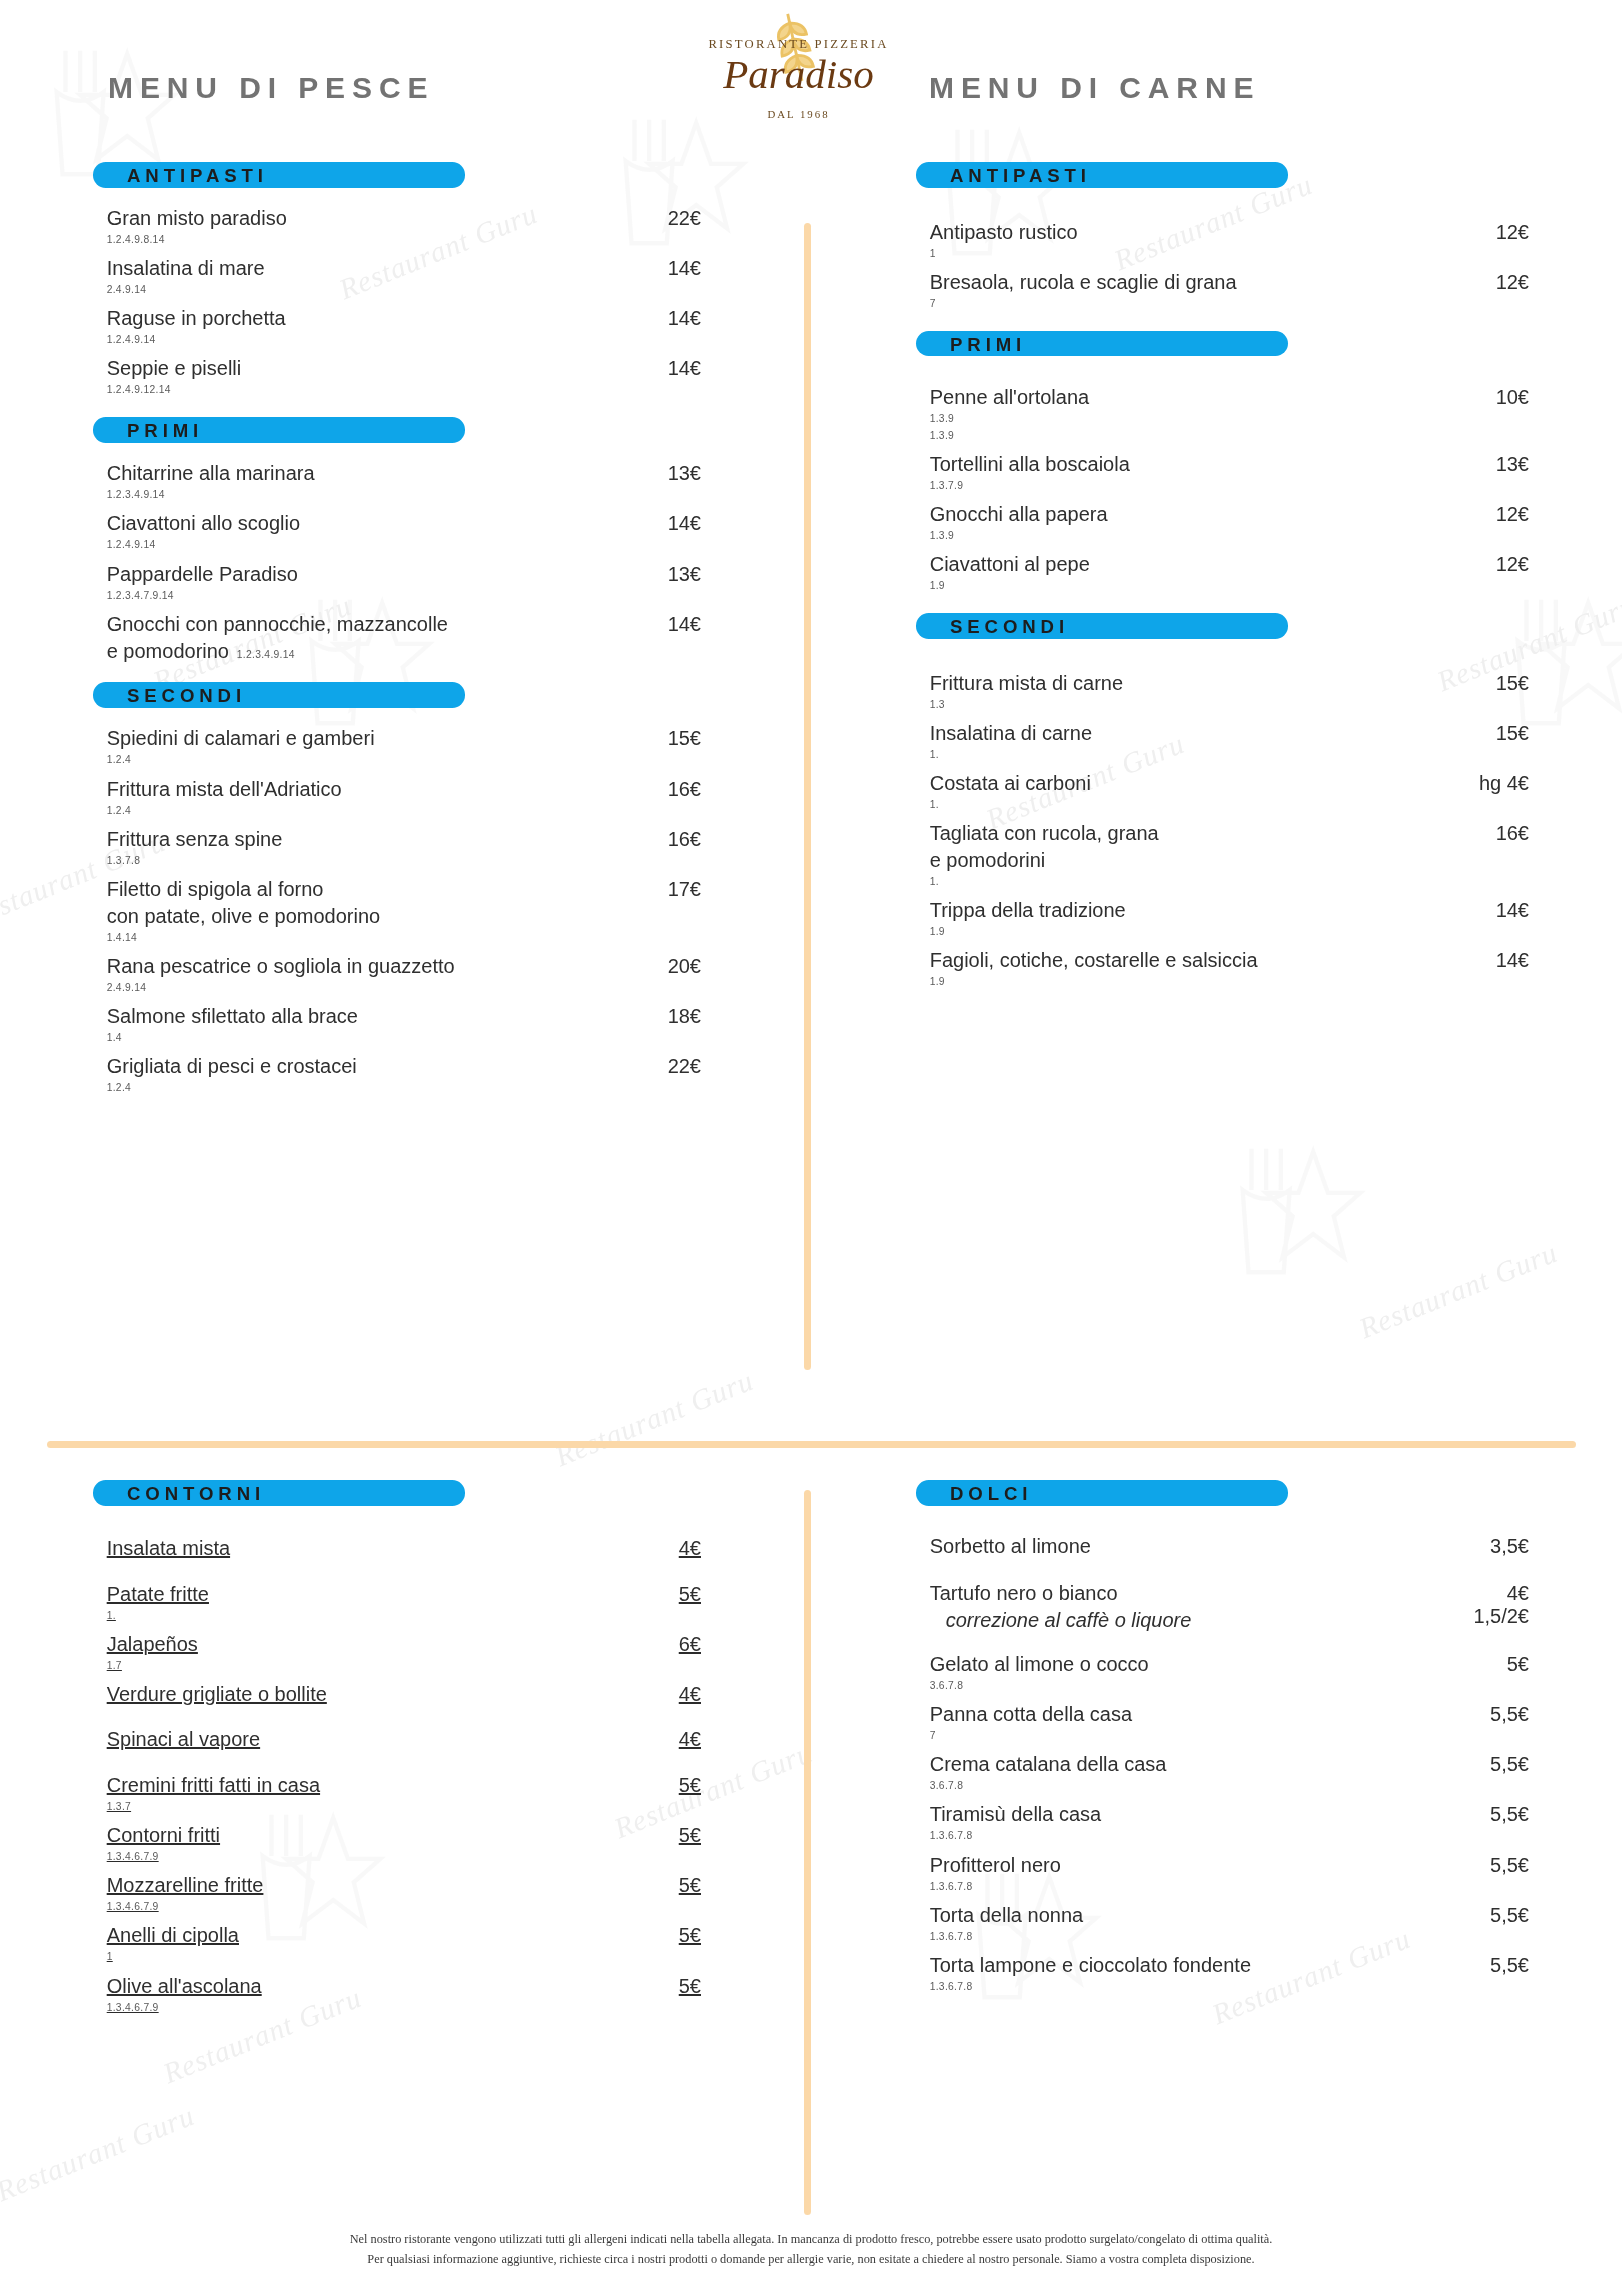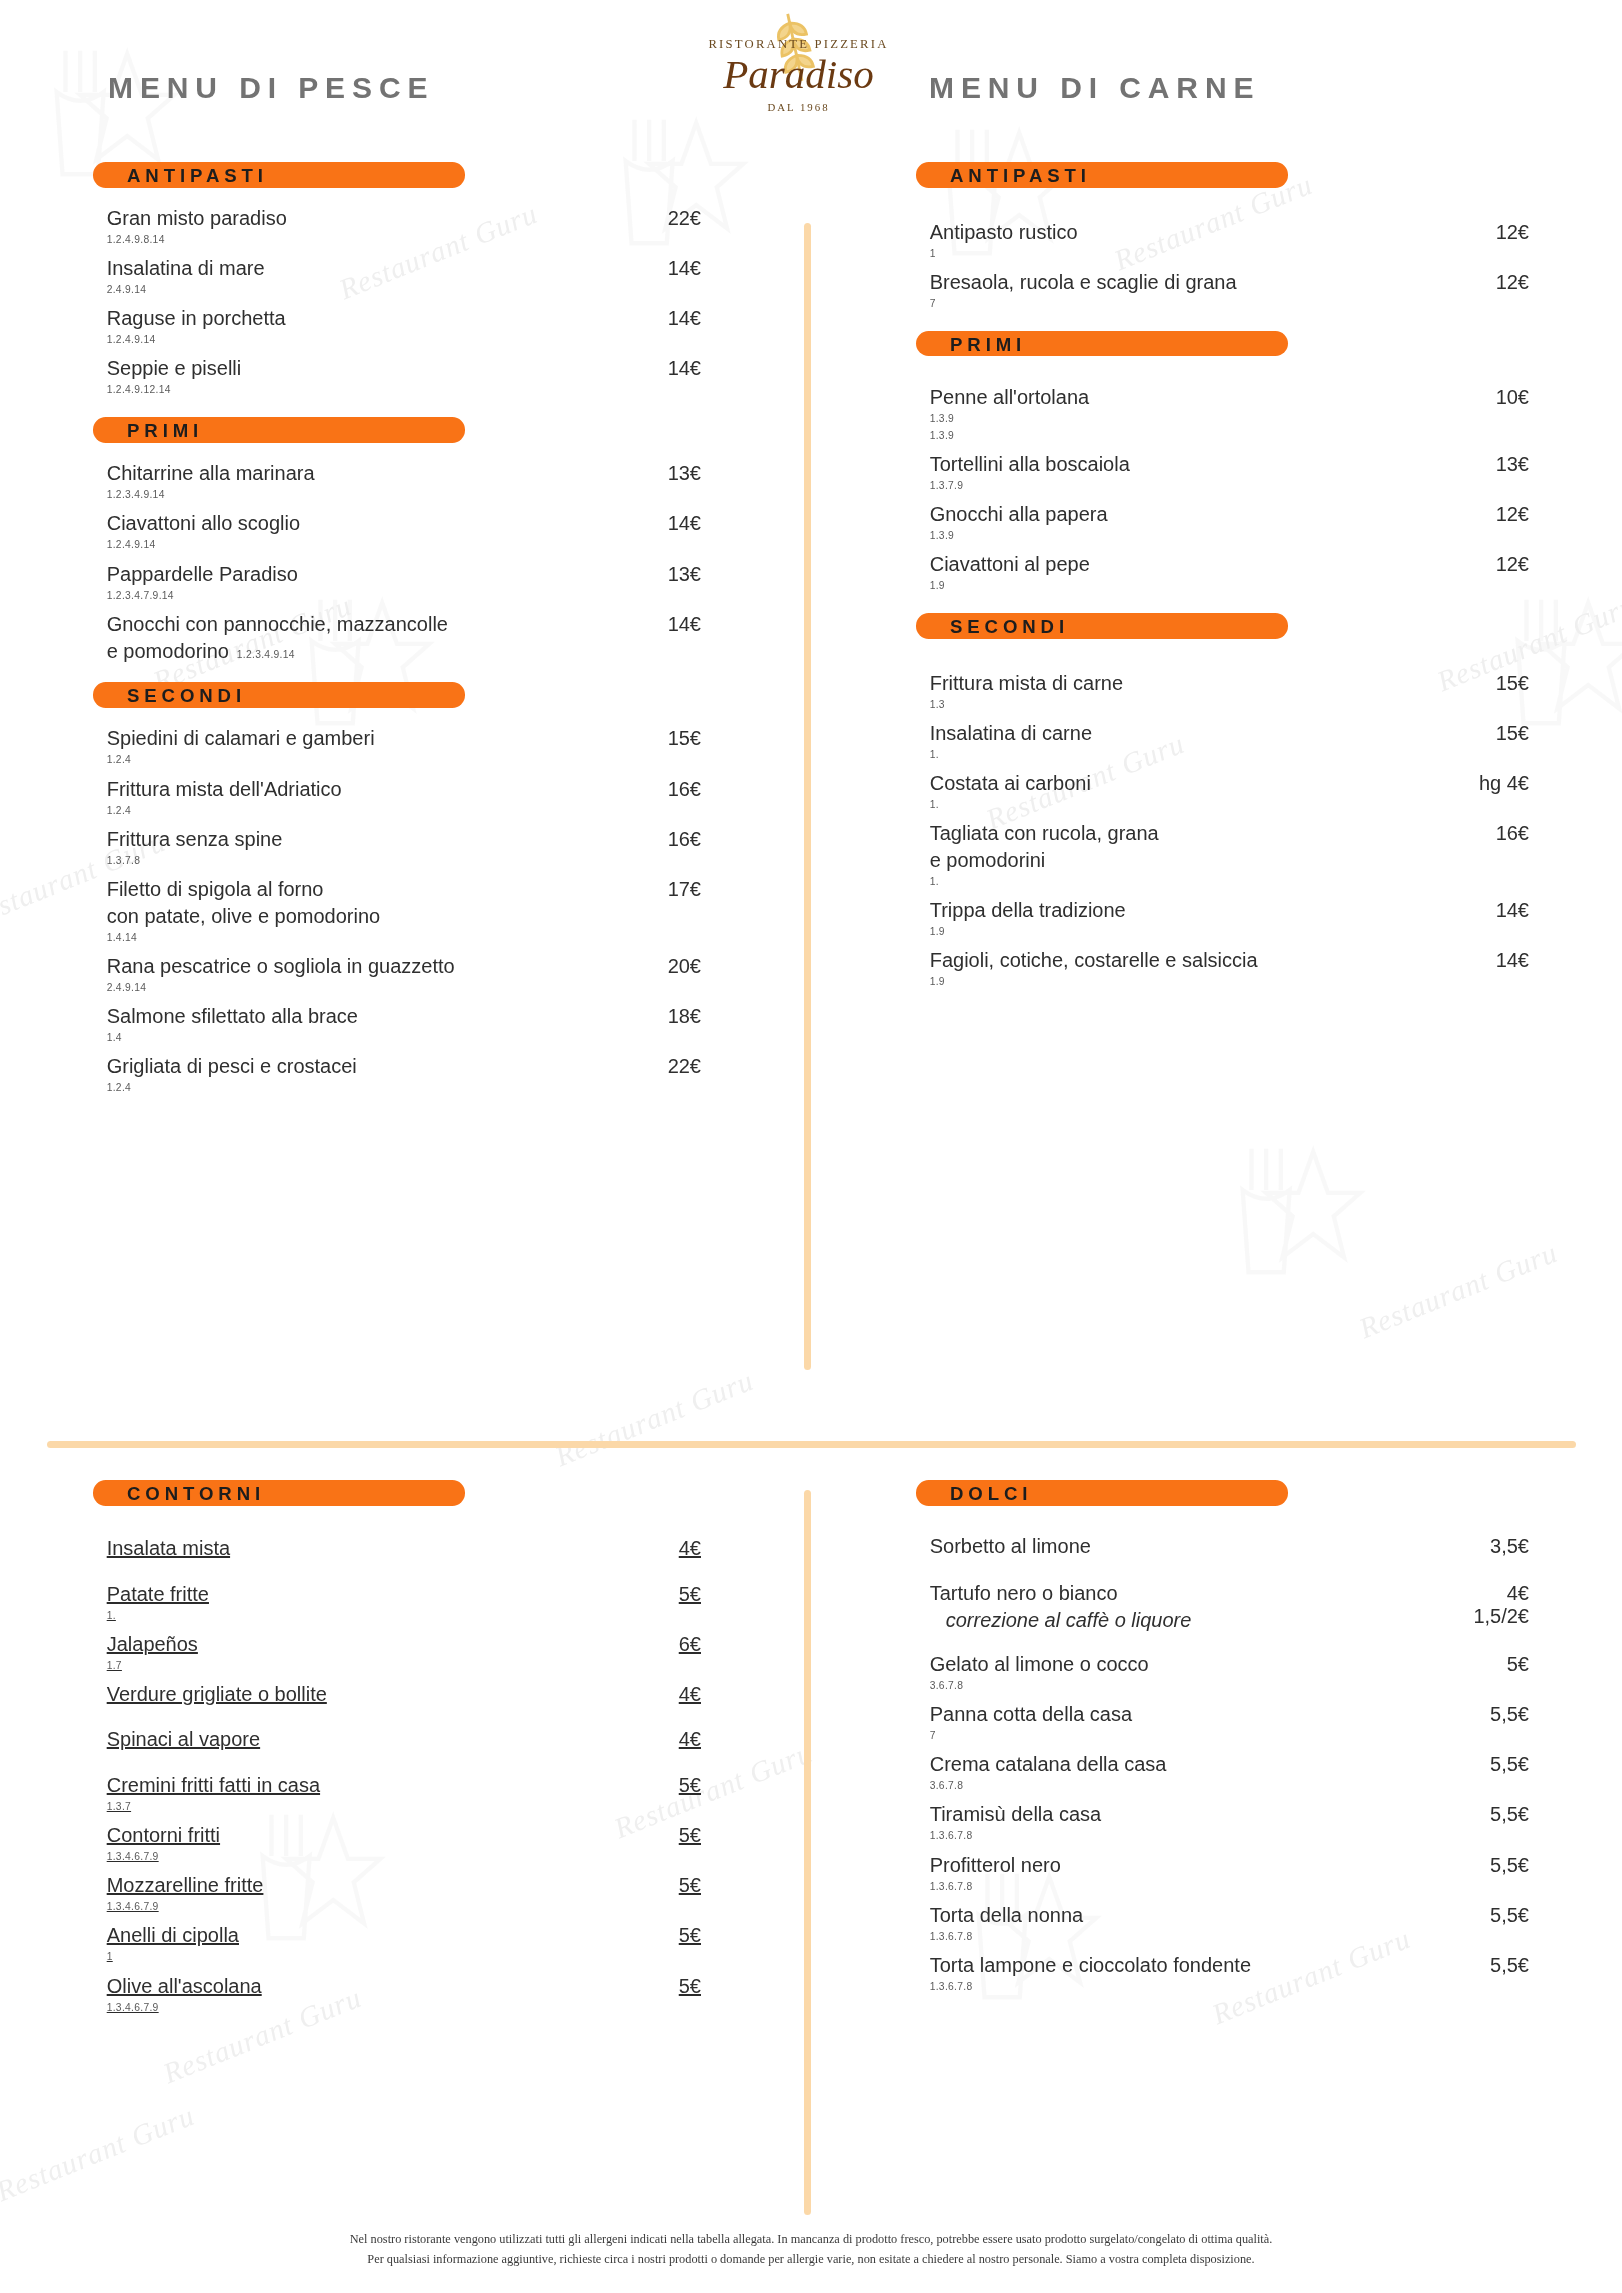--- a/index.html
+++ b/index.html
@@ -87,21 +87,21 @@
     font-size: 41px;
     color: #6b3a12;
     line-height: 1;
     margin-top: 2px;
   }
   .logo .l3 {
     font-family: "Liberation Serif", serif;
     font-size: 10.8px;
     letter-spacing: 2px;
     color: #6b4a20;
-    margin-top: 6px;
+    margin-top: 13px;
   }
 
   
   .col-title {
     font-size: 30px;
     font-weight: bold;
     letter-spacing: 6.9px;
     color: #737373;
     font-family: "Liberation Sans", sans-serif;
   }
@@ -113,21 +113,21 @@
   #col-left  { left: 93px;  top: 162px; width: 608px; }
   #col-right { left: 916px; top: 162px; width: 613px; }
 
   #col-left-b  { left: 93px;  top: 1480px; width: 608px; text-decoration: underline; }
   #col-right-b { left: 916px; top: 1480px; width: 613px; }
 
   
   .pill {
     position: relative;
     height: 25.5px;
-    background: #f97316;
+    background: #0ea5e9;
     border-radius: 12.7px;
     margin: 0 0 17.6px 0;
     width: 372px;
   }
   .pill span {
     position: absolute;
     left: 34px;
     top: 2.9px;
     font-size: 18.6px;
     font-weight: bold;

